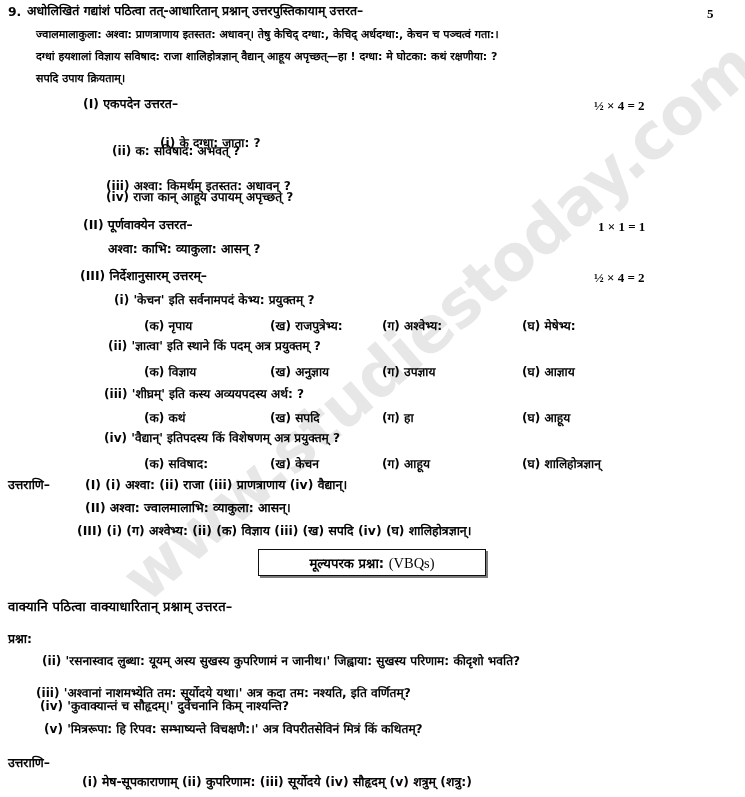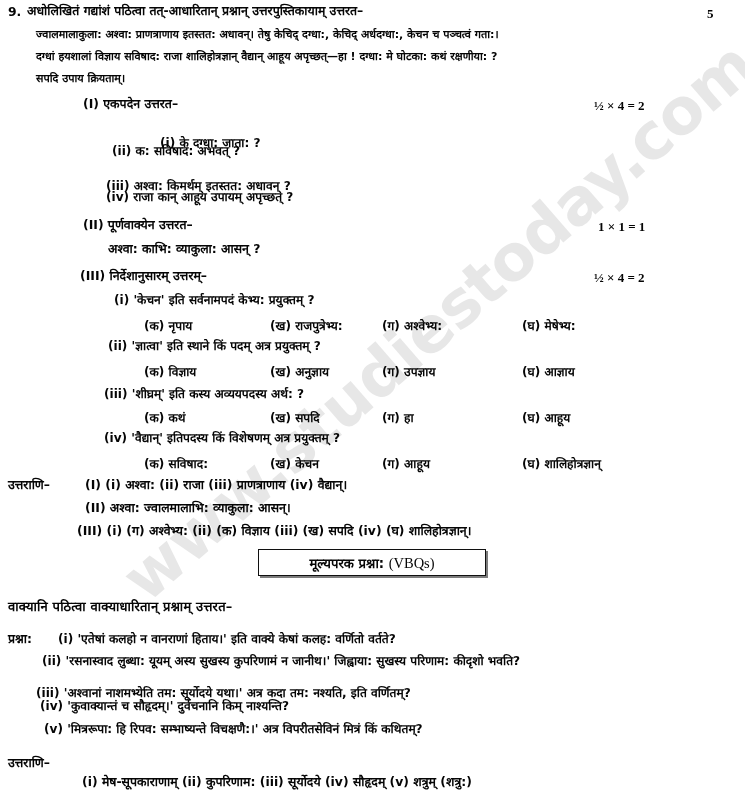--- a/index.html
+++ b/index.html
@@ -237,21 +237,20 @@
     <div id="vbq-box">
       <div class="vbq-text">
         <span>मूल्यपरक प्रश्ना:</span>
         <span class="vbq-en">(VBQs)</span>
       </div>
     </div>
 
     <div class="ln b" id="vak-line">वाक्यानि पठित्वा वाक्याधारितान् प्रश्नाम् उत्तरत–</div>
 
     <div class="ln b" id="pr-label">प्रश्ना:</div>
-    <div class="ln pr-line" id="pr-1">(i) 'एतेषां कलहो न वानराणां हिताय।' इति वाक्ये केषां कलह: वर्णितो वर्तते?</div>
     <div class="ln pr-line" id="pr-2">(ii) 'रसनास्वाद लुब्धा: यूयम् अस्य सुखस्य कुपरिणामं न जानीथ।' जिह्वाया: सुखस्य परिणाम: कीदृशो भवति?</div>
     <div class="ln pr-line" id="pr-3">(iii) 'अश्वानां नाशमभ्येति तम: सूर्योदये यथा।' अत्र कदा तम: नश्यति, इति वर्णितम्?</div>
     <div class="ln pr-line" id="pr-4">(iv) 'कुवाक्यान्तं च सौहृदम्।' दुर्वचनानि किम् नाश्यन्ति?</div>
     <div class="ln pr-line" id="pr-5">(v) 'मित्ररूपा: हि रिपव: सम्भाष्यन्ते विचक्षणै:।' अत्र विपरीतसेविनं मित्रं किं कथितम्?</div>
 
     <div class="ln b" id="utt2-label">उत्तराणि–</div>
     <div class="ln" id="utt2-body">(i) मेष-सूपकाराणाम्        (ii) कुपरिणाम:      (iii) सूर्योदये     (iv) सौहृदम्    (v) शत्रुम् (शत्रु:)</div>
 
   </div>
 </div>

